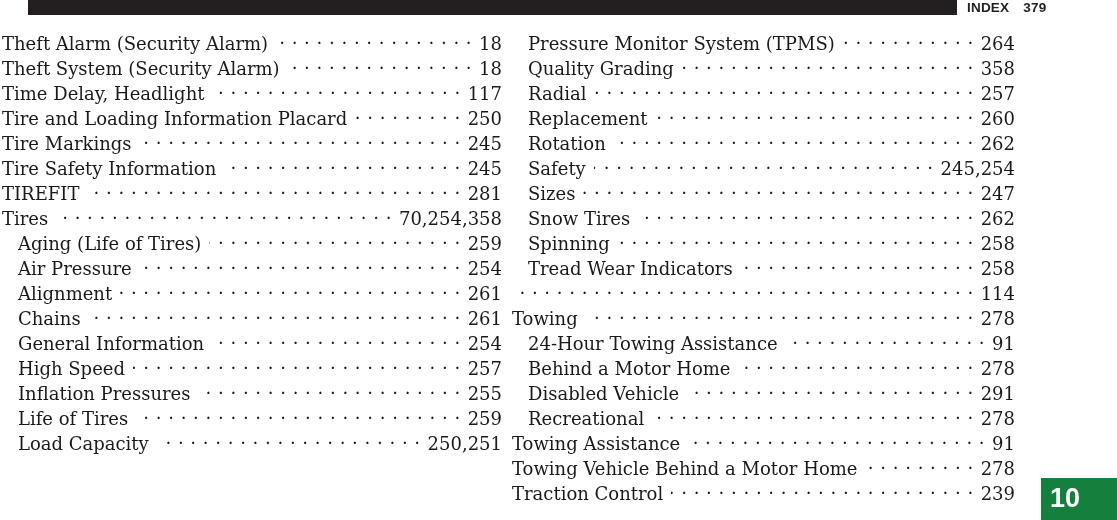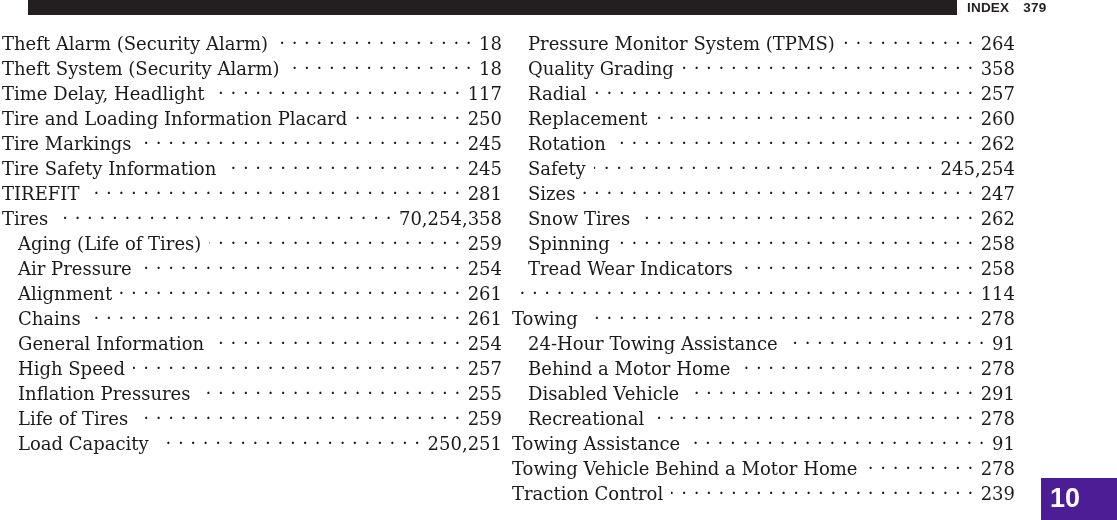--- a/index.html
+++ b/index.html
@@ -103,21 +103,21 @@
     text-align: center;
   }
 
   
   .section-tab {
     position: absolute;
     left: 1041px;
     top: 478px;
     width: 76px;
     height: 42px;
-    background: #4c1d95;
+    background: #15803d;
   }
   .section-tab-number {
     position: absolute;
     left: 9px;
     top: 4px;
     font-family: "Liberation Sans", "DejaVu Sans", sans-serif;
     font-weight: bold;
     font-size: 27px;
     line-height: 32px;
     color: #ffffff;

